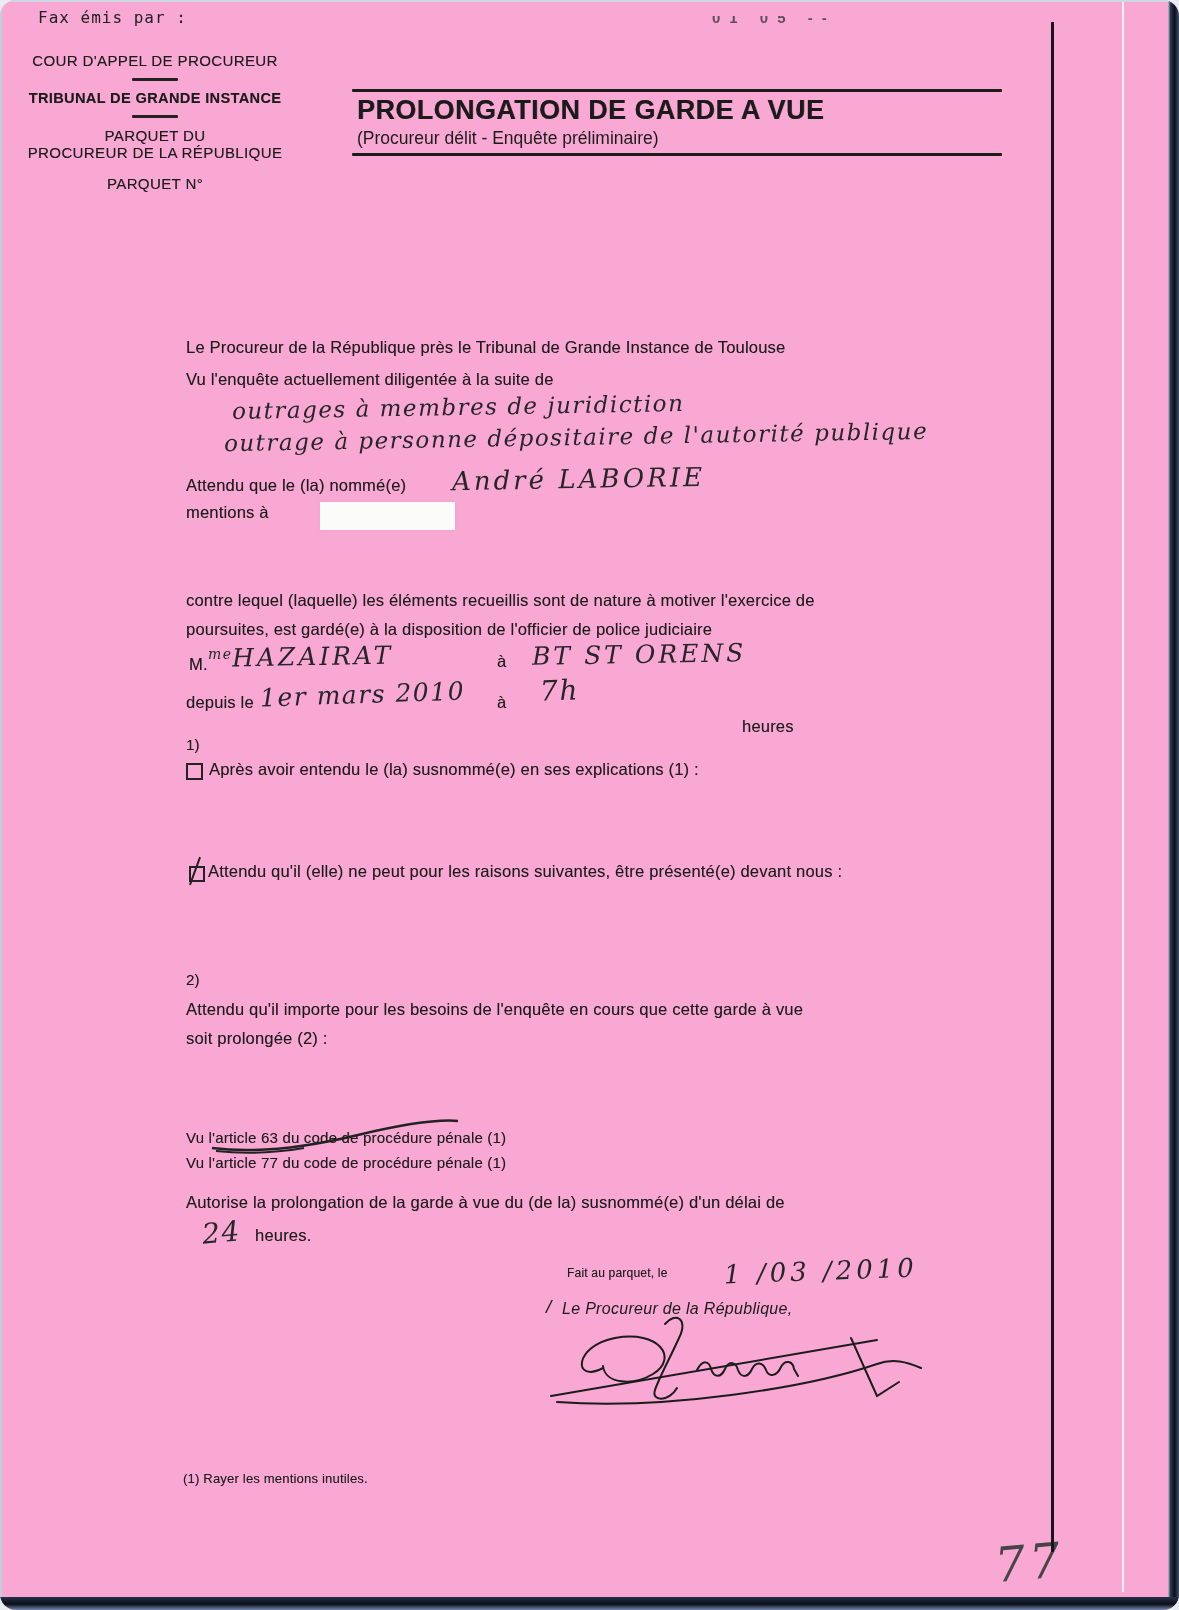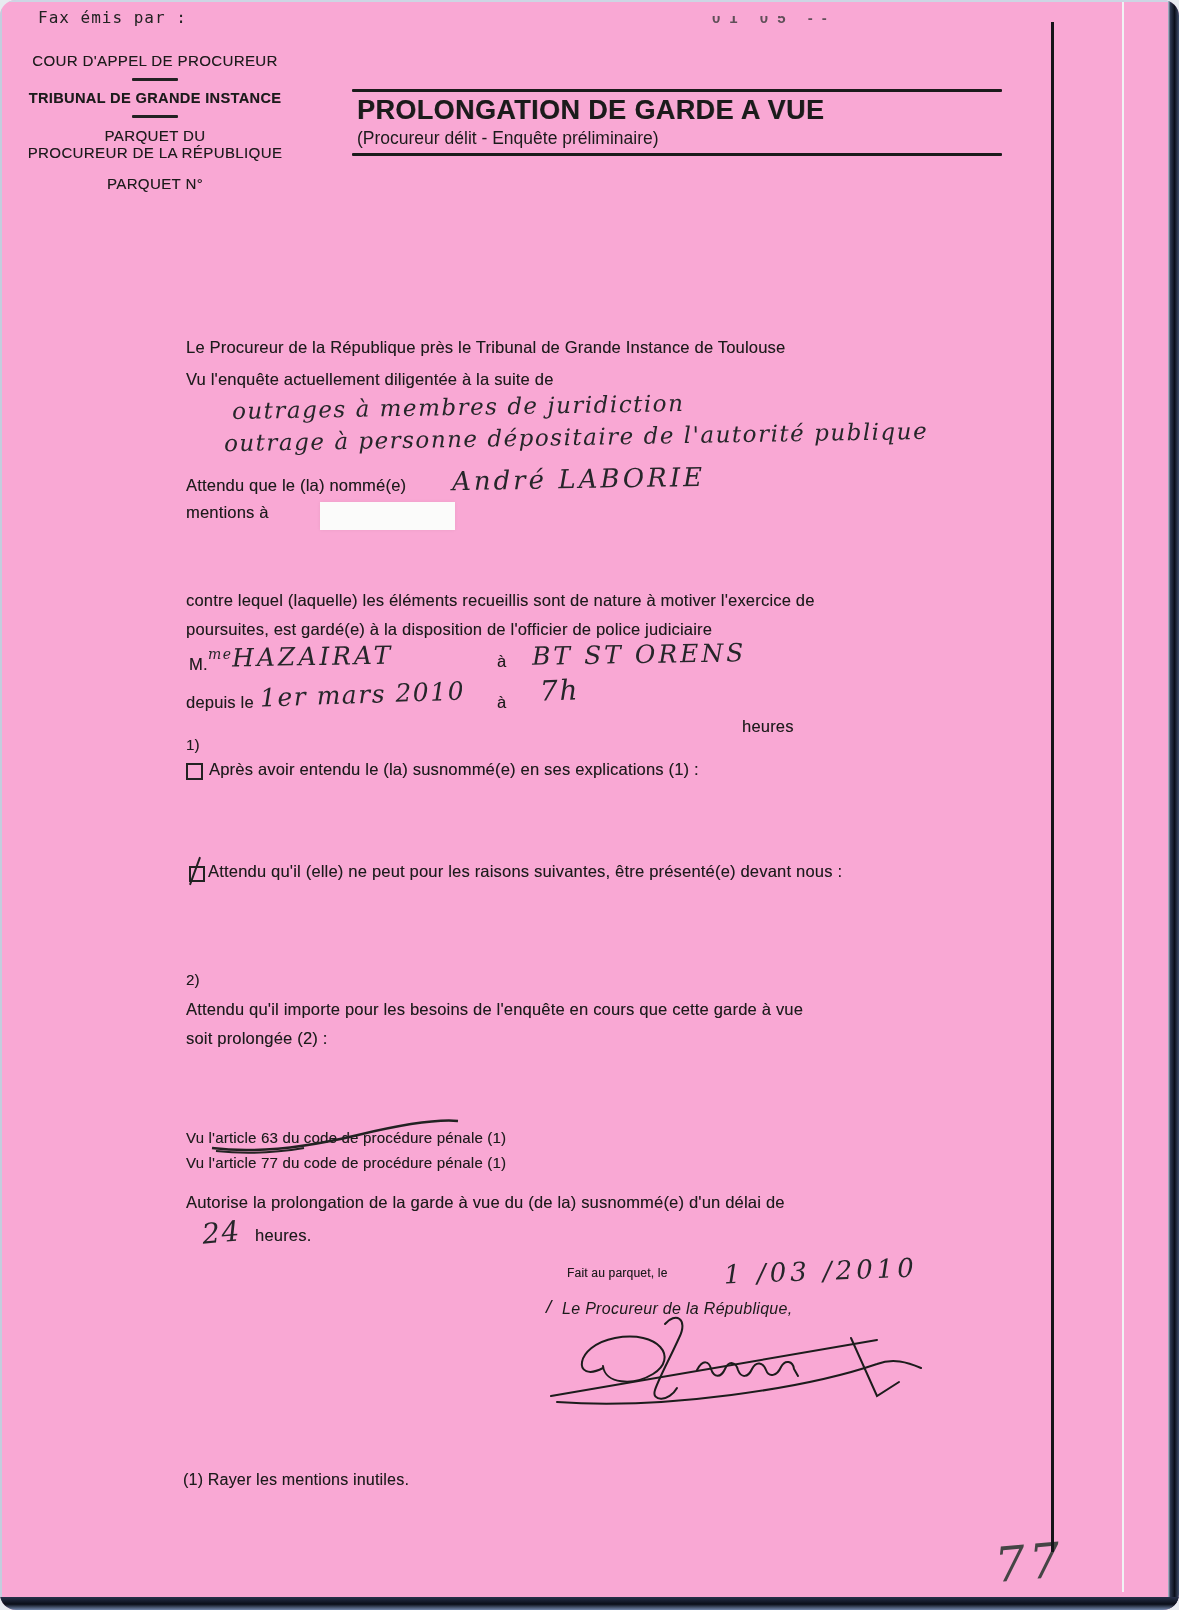--- a/index.html
+++ b/index.html
@@ -19,21 +19,21 @@
   
   .v-artifact{position:absolute;left:1051px;top:22px;width:3px;height:1530px;background:#15151a;}
   .fold-line{position:absolute;left:1122px;top:2px;width:2px;height:1590px;background:#f1f2f4;}
   .fax-right-clip{position:absolute;left:712px;top:16px;width:330px;height:11px;overflow:hidden;}
   .fax-right-clip span{display:block;transform:translateY(-7px);font-weight:bold;font-size:15px;
                        letter-spacing:9px;color:#3a3a3a;opacity:.8;}
 
   .abs{position:absolute;}
   .printed{font-size:16.5px;letter-spacing:.2px;text-shadow:.2px .2px 0 rgba(0,0,0,.35);white-space:nowrap;}
   .small{font-size:15px;}
-  .foot{font-size:16px;}
+  .foot{font-size:13px;}
 
   
   .fax-emitter{left:38px;top:8px;font-family:"DejaVu Sans Mono",monospace;font-size:16px;
                letter-spacing:1px;color:#222;}
 
   
   .letterhead{left:20px;top:52px;width:270px;text-align:center;}
   .lh-line{font-size:15px;letter-spacing:.4px;margin:0;white-space:nowrap;
            text-shadow:.2px .2px 0 rgba(0,0,0,.4);}
   .lh-bold{font-weight:bold;font-size:14.5px;}

